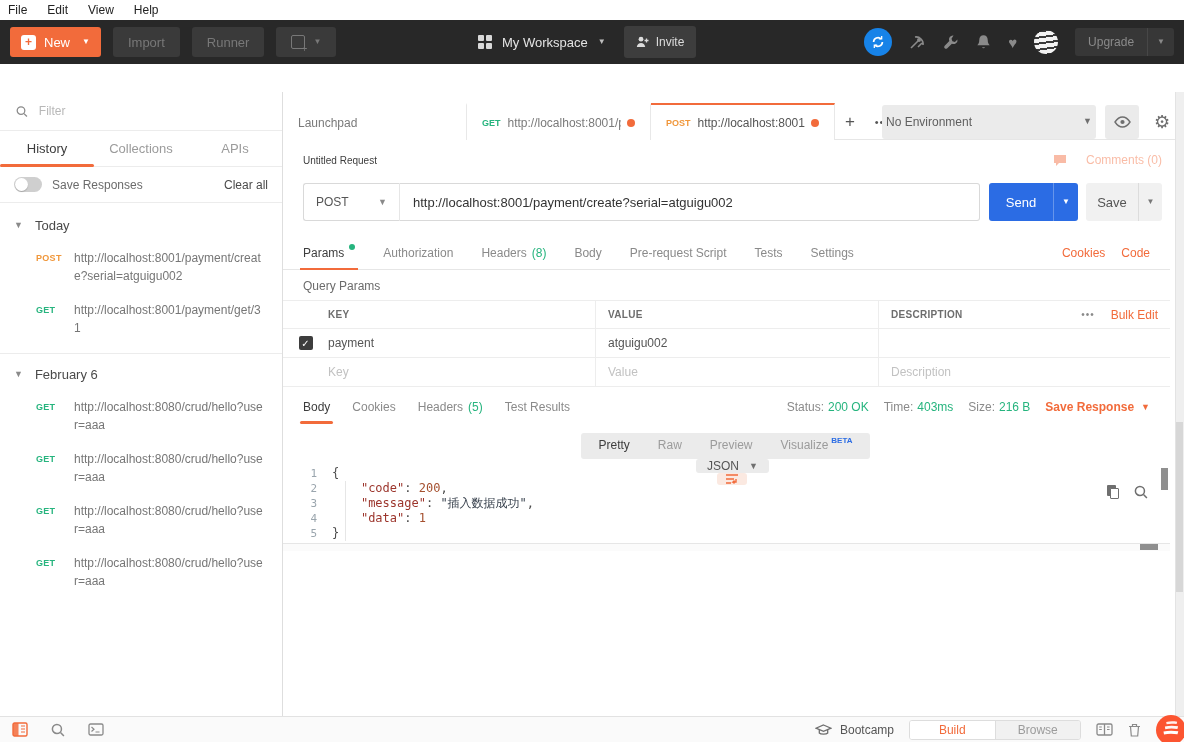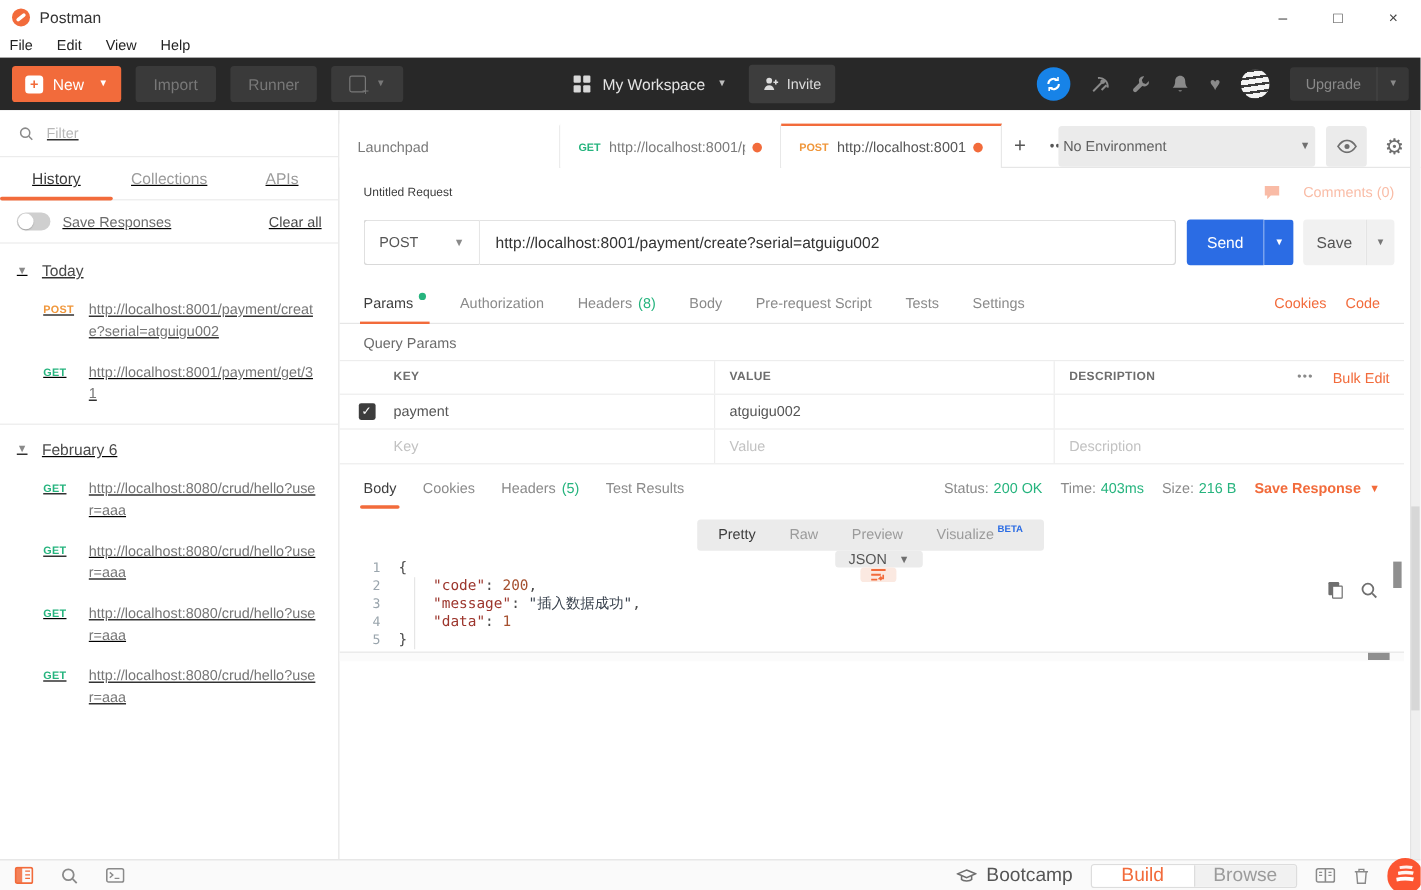--- a/index.html
+++ b/index.html
@@ -36,21 +36,21 @@
   .tb-right { position:absolute; right:10px; top:0; height:44px; display:flex; align-items:center; gap:17px; }
   .sync-circle { width:28px; height:28px; border-radius:50%; background:#1783E8; display:flex; align-items:center; justify-content:center; }
   .tb-icon { color:#8a8a8a; display:flex; align-items:center; }
   .heart-glyph { font-size:15px; color:#8a8a8a; }
   .avatar { width:24px; height:24px; border-radius:50%; background:#f2f2f2; background-image:repeating-linear-gradient(-8deg,#3a3a3a 0 2px,transparent 2px 6px); }
   .btn-upgrade { display:flex; height:28px; background:#373737; border-radius:3px; color:#8a8a8a; font-size:12px; align-items:center; }
   .upg-main { padding:0 13px; }
   .upg-caret { padding:0 9px; border-left:1px solid #474747; display:flex; align-items:center; height:100%; }
 
   
-  .content { position:absolute; top:92px; left:0; right:0; bottom:26px; display:flex; background:#fff;text-decoration:underline; }
+  .content { position:absolute; top:92px; left:0; right:0; bottom:26px; display:flex; background:#fff; }
 
   
   .sidebar { width:283px; flex:none; border-right:1px solid #dedede; background:#fff; overflow:hidden; }
   .filter-row { height:39px; border-bottom:1px solid #ececec; display:flex; align-items:center; padding:0 16px; gap:11px; }
   .filter-input { border:none; outline:none; font-size:12px; color:#333; width:100%; background:transparent; }
   .filter-input::placeholder { color:#b8b8b8; }
   .side-tabs { height:36px; display:flex; border-bottom:1px solid #ececec; }
   .side-tab { flex:1; display:flex; align-items:center; justify-content:center; font-size:13px; color:#9b9b9b; position:relative; }
   .side-tab.active { color:#3d3d3d; }
   .side-tab.active::after { content:""; position:absolute; left:0; right:0; bottom:-1px; height:3px; background:#F26B3B; border-radius:2px; }
@@ -158,44 +158,35 @@
   .tk-num { color:#A5502F; }
   .tk-str { color:#39424E; }
 
   .hsb-track { position:absolute; top:451px; left:0; right:14px; height:8px; border-top:1px solid #e6e6e6; background:#fbfbfb; }
   .hsb-thumb { position:absolute; right:26px; top:452px; width:18px; height:6px; background:#8f8f8f; }
   .vsb-thumb { position:absolute; right:16px; top:376px; width:7px; height:22px; background:#8f8f8f; }
   .main-scroll { position:absolute; right:0; top:0; bottom:0; width:9px; background:#efefef; border-left:1px solid #e3e3e3; }
   .main-scroll-thumb { position:absolute; right:1px; top:330px; width:7px; height:170px; background:#d7d7d7; }
 
   
-  .statusbar { position:absolute; left:0; right:0; bottom:0; height:26px; background:#fafafa; border-top:1px solid #e2e2e2; display:flex; align-items:center; padding:0 12px; font-size:16px; color:#555; }
+  .statusbar { position:absolute; left:0; right:0; bottom:0; height:26px; background:#fafafa; border-top:1px solid #e2e2e2; display:flex; align-items:center; padding:0 12px; font-size:12px; color:#555; }
   .sb-left { display:flex; align-items:center; gap:23px; }
   .sb-right { margin-left:auto; display:flex; align-items:center; gap:15px; }
   .bootcamp { display:flex; align-items:center; gap:8px; color:#555; }
   .build-browse { display:flex; height:20px; width:172px; border:1px solid #ddd; border-radius:3px; overflow:hidden; background:#fff; }
   .bb-build { flex:1; display:flex; align-items:center; justify-content:center; color:#F26B3B; background:#fff; }
   .bb-browse { flex:1; display:flex; align-items:center; justify-content:center; color:#9b9b9b; background:#f1f1f1; border-left:1px solid #ddd; }
   .sb-icon { display:flex; align-items:center; color:#8a8a8a; }
   .csdn-logo { width:30px; height:30px; flex:none; margin-right:-14px; position:relative; z-index:2; }
 </style>
 </head>
 <body>
 
 <div class="app">
 
-  <div class="titlebar">
-    <span class="pm-logo"></span>
-    <span class="tb-app-name">Postman</span>
-    <div class="win-controls">
-      <div class="win-btn">–</div>
-      <div class="win-btn">□</div>
-      <div class="win-btn">×</div>
-    </div>
-  </div>
 
   <div class="menubar">
     <span>File</span>
     <span>Edit</span>
     <span>View</span>
     <span>Help</span>
   </div>
 
   <div class="toolbar">
     <div class="btn-new">

